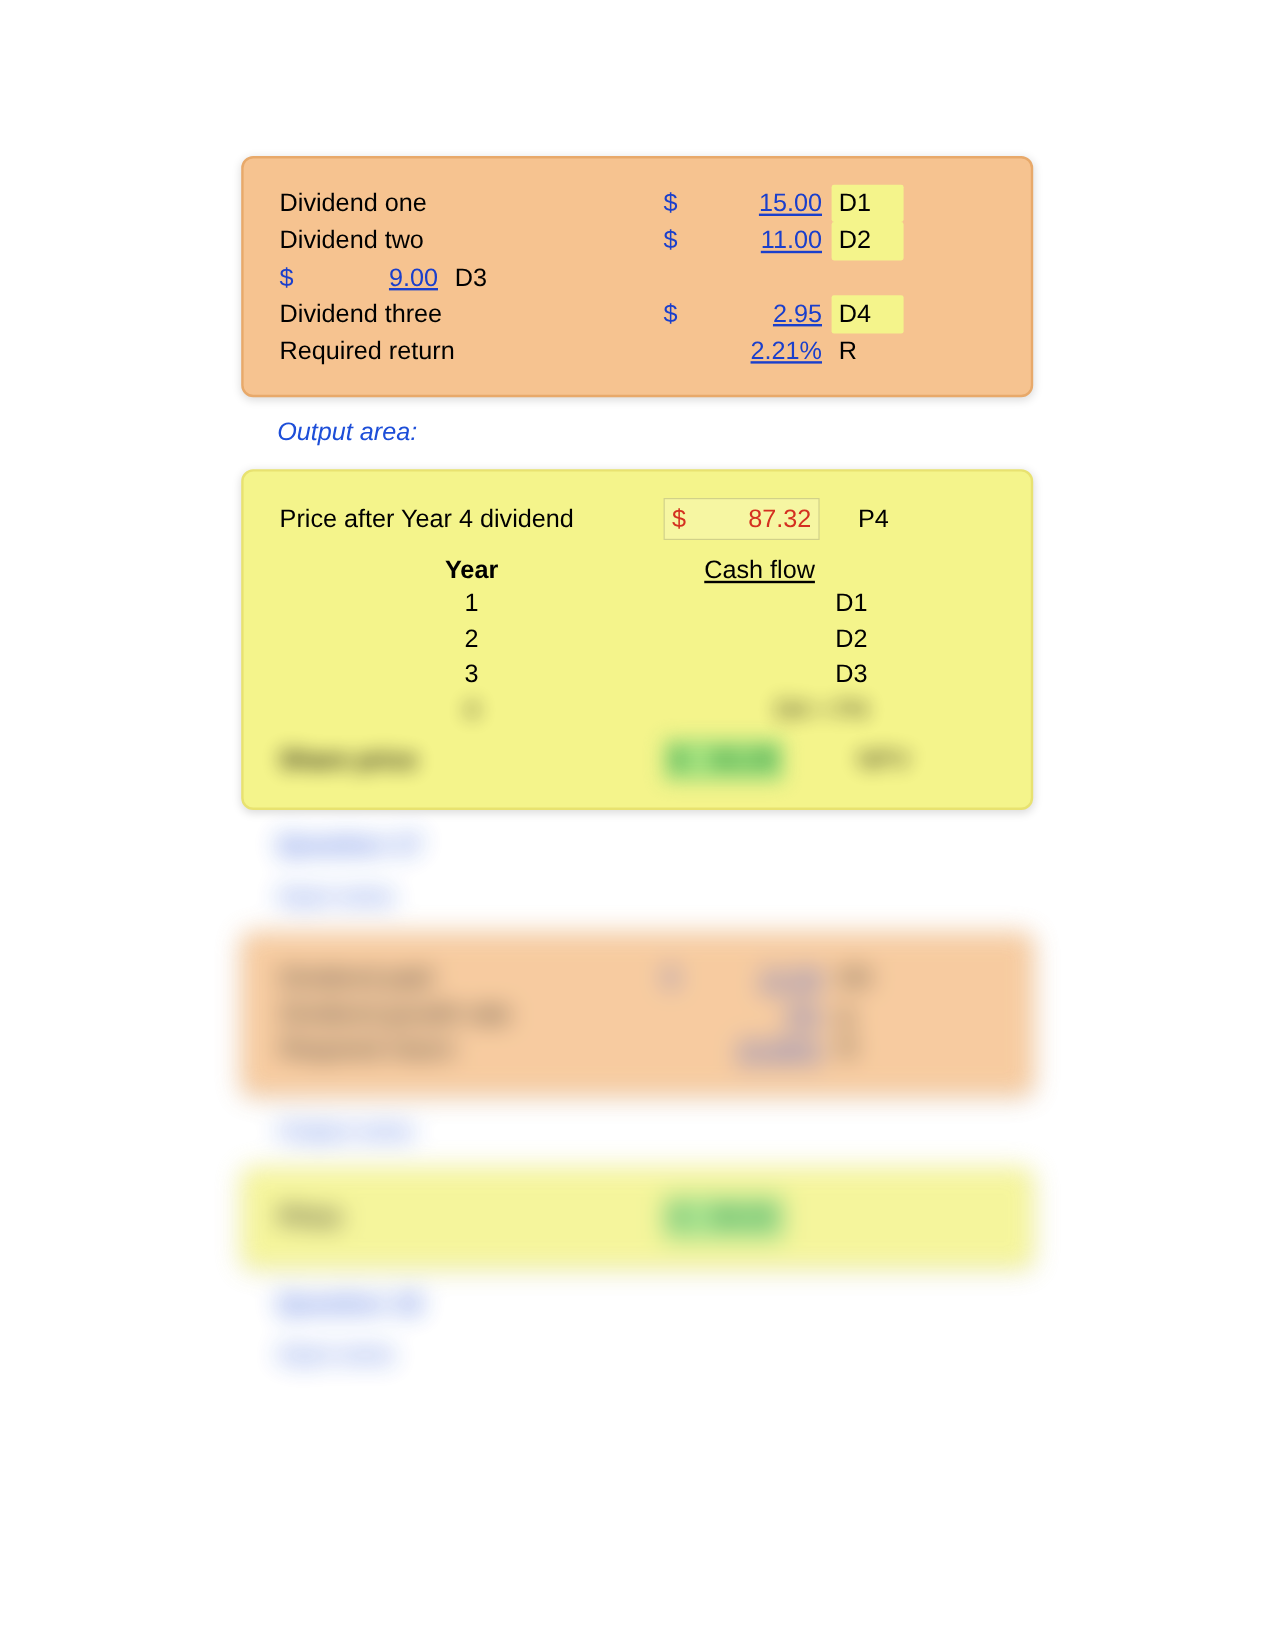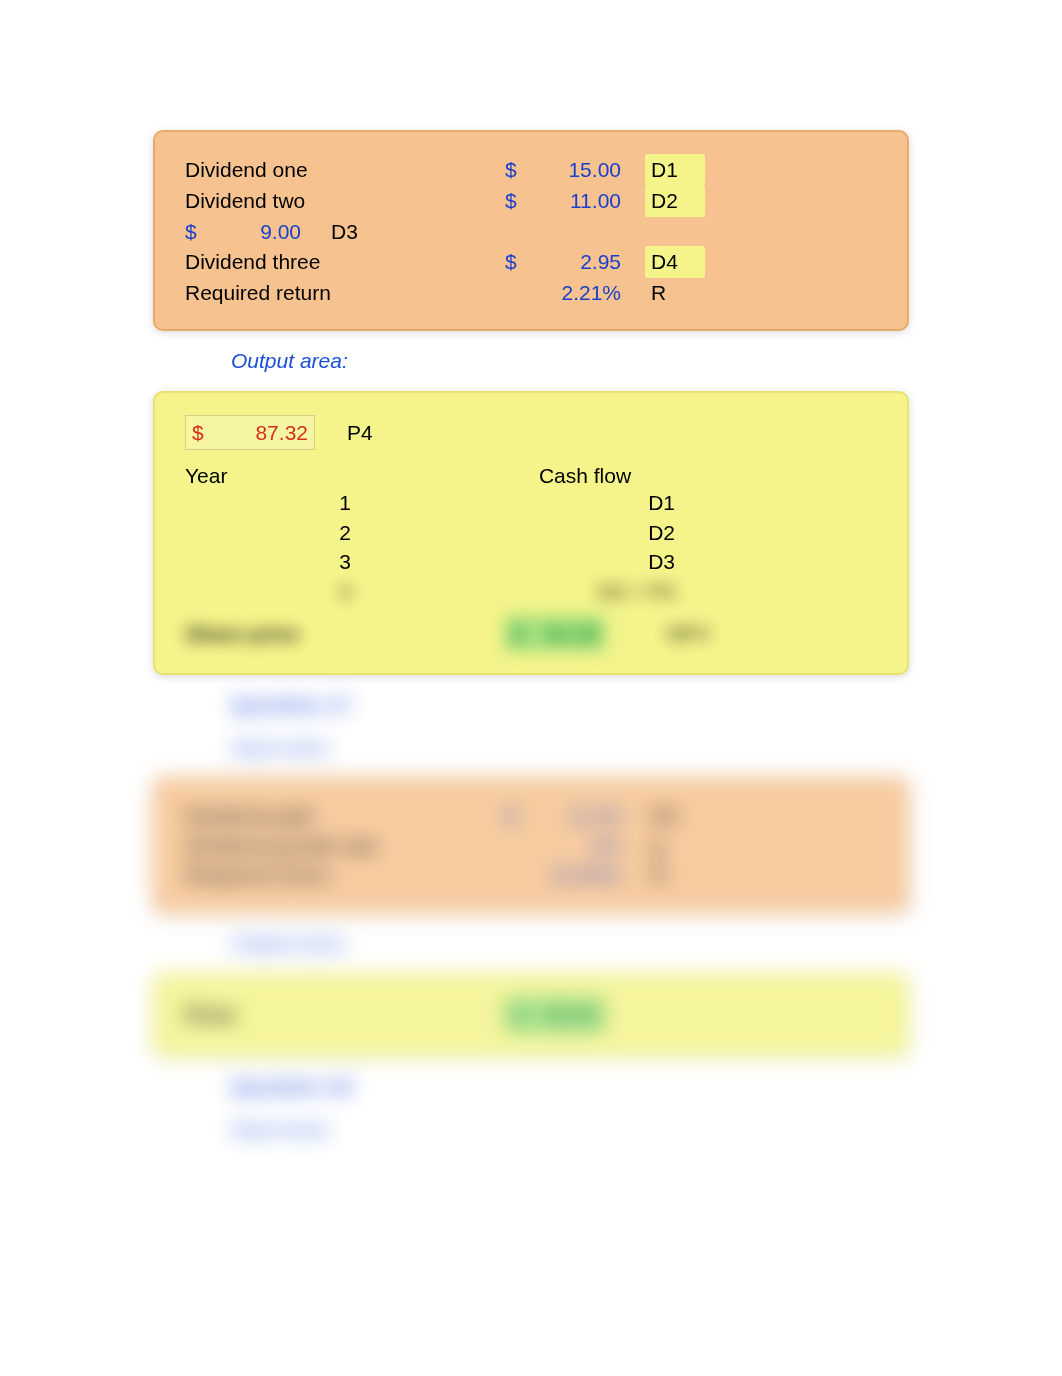--- a/index.html
+++ b/index.html
@@ -9,21 +9,21 @@
     }
     body {
       font-family: Arial, sans-serif;
       background: #ffffff;
       width: 1062px;
       padding: 130px 0 0 0;
       font-size: 21px;
     }
     .panel {
       margin: 0 auto 12px;
-      width: 756px;
+      width: 660px;
       border-radius: 10px;
       padding: 22px 30px;
       box-shadow: 0 2px 8px rgba(0,0,0,0.15);
       position: relative;
     }
     .panel-orange {
       background: #f6c390;
       border: 2px solid #e8a96a;
     }
     .panel-yellow {
@@ -42,21 +42,22 @@
     }
     .col-currency {
       flex: 0 0 20px;
       text-align: left;
       color: #1a3fcc;
     }
     .col-value {
       flex: 0 0 120px;
       text-align: right;
       color: #1a3fcc;
-      padding-right: 24px;
+      padding-right: 8px;
+      text-decoration: underline;
     }
     .col-code {
       flex: 0 0 60px;
       text-align: left;
       color: #000;
       padding-left: 6px;
     }
     .highlight-row .col-code {
       background: #f4f48b;
       padding: 1px 6px;
@@ -92,26 +93,27 @@
       display: inline-block;
       min-width: 100px;
       text-align: right;
     }
     .cashflow-header {
       display: flex;
       margin-top: 14px;
     }
     .cashflow-header .year-h {
       flex: 0 0 320px;
-      text-align: left;
-      font-weight: normal;
+      text-align: center;
+      font-weight: bold;
     }
     .cashflow-header .cf-h {
       flex: 0 0 160px;
       text-align: center;
+      text-decoration: underline;
     }
     .cashflow-row {
       display: flex;
       line-height: 1.4;
     }
     .cashflow-row .year-v {
       flex: 0 0 320px;
       text-align: center;
     }
     .cashflow-row .cf-v {
@@ -162,20 +164,21 @@
     <div class="col-currency"></div>
     <div class="col-value">2.21%</div>
     <div class="col-code">R</div>
   </div>
 </div>
 
 <div class="section-label">Output area:</div>
 
 <div class="panel panel-yellow">
   <div class="row">
+    <div class="col-label">Price after Year 4 dividend</div>
     <div style="flex:0 0 150px;">
       <span class="boxed-value">
         <span class="red-text" style="float:left;">$</span>
         <span class="red-text">87.32</span>
       </span>
     </div>
     <div class="col-code" style="padding-left:12px;">P4</div>
   </div>
 
   <div class="cashflow-header">

